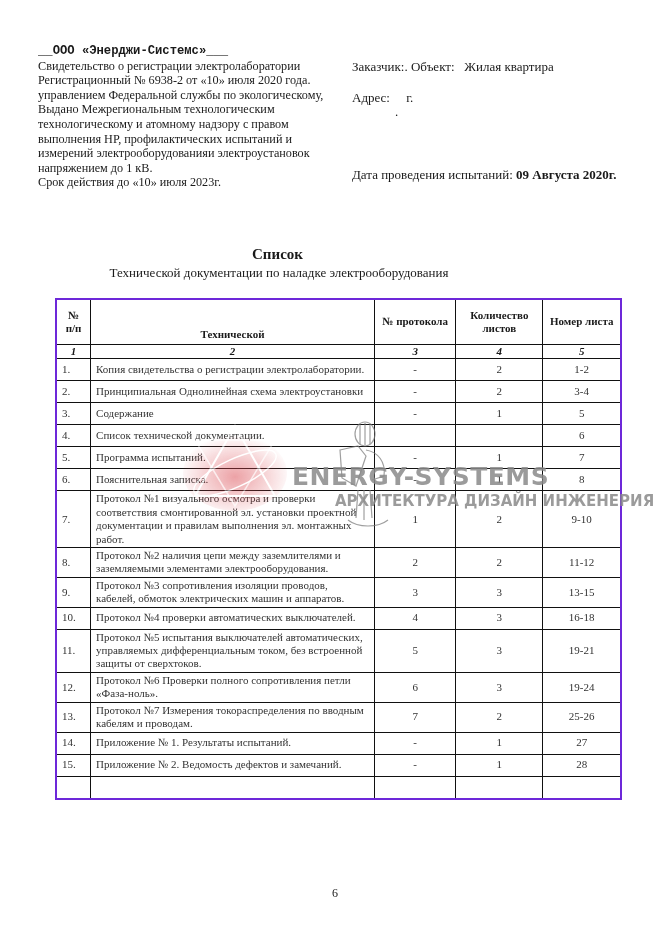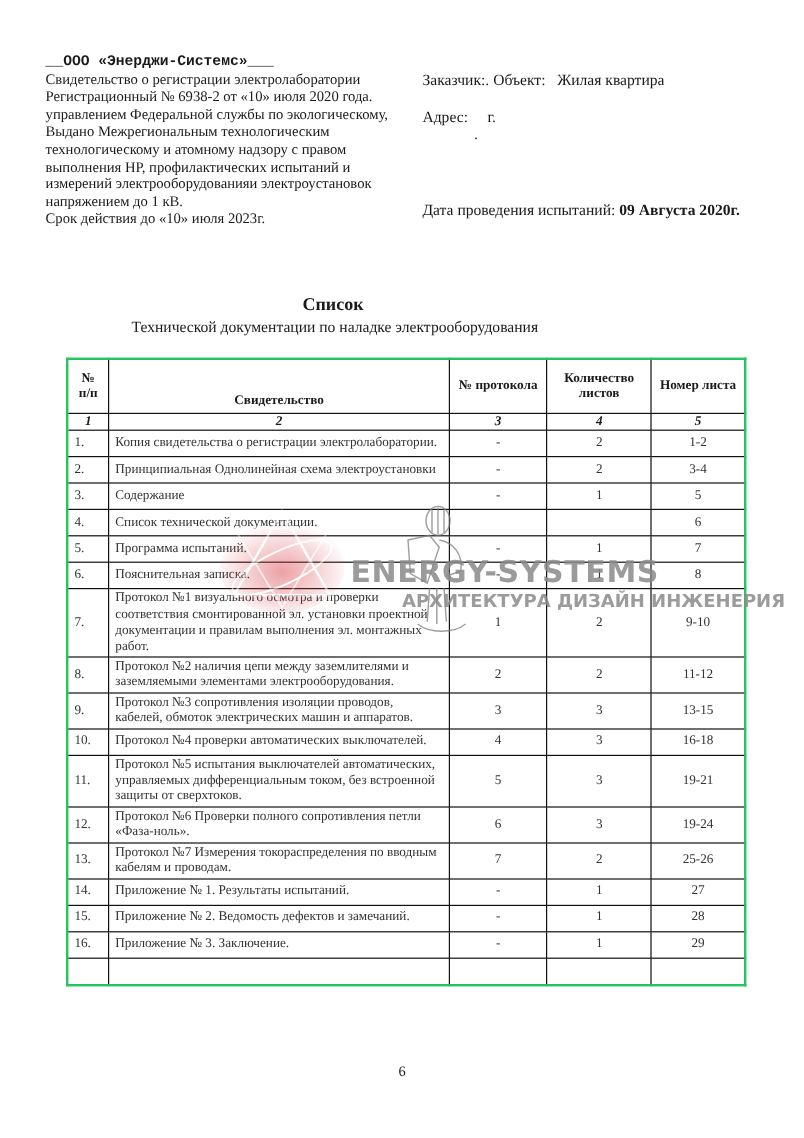--- a/index.html
+++ b/index.html
@@ -27,21 +27,21 @@
     position: absolute; left: 0; width: 555px; top: 246px; text-align: center;
     font-size: 15px; font-weight: bold;
   }
   .subtitle {
     position: absolute; left: 0; width: 558px; top: 265px; text-align: center;
     font-size: 13px;
   }
 
   table.doc {
     position: absolute; left: 55px; top: 298px; width: 567px;
-    border-collapse: collapse; border: 2px solid #22c55e;
+    border-collapse: collapse; border: 2px solid #6d28d9;
     font-size: 11px; line-height: 13.4px;
   }
   table.doc td, table.doc th {
     border: 1px solid #111; padding: 1px 5px; vertical-align: middle;
   }
   table.doc th { font-weight: bold; text-align: center; font-size: 11px; }
   table.doc th.c-name { vertical-align: bottom; padding-bottom: 3px; }
   table.doc tr.numrow td { text-align: center; font-style: italic; font-weight: bold; height: 12px; padding: 0 5px; }
   table.doc tr.head th { height: 40px; }
   table.doc td.num { width: 24px; text-align: left; color: #333; }
@@ -94,21 +94,21 @@
   <div class="line date"><span>Дата проведения испытаний: </span><b>09 Августа 2020г.</b></div>
 </div>
 
 <div class="title">Список</div>
 <div class="subtitle">Технической документации по наладке электрооборудования</div>
 
 <table class="doc">
   <thead>
     <tr class="head">
       <th>№ п/п</th>
-      <th class="c-name">Свидетельство</th>
+      <th class="c-name">Технической</th>
       <th>№ протокола</th>
       <th>Количество листов</th>
       <th>Номер листа</th>
     </tr>
     <tr class="numrow">
       <td>1</td>
       <td>2</td>
       <td>3</td>
       <td>4</td>
       <td>5</td>
@@ -212,27 +212,20 @@
         <td class="proto">-</td>
         <td class="sheets">1</td>
         <td class="page">27</td>
       </tr>
       <tr class="r">
         <td class="num">15.</td>
         <td class="name">Приложение № 2. Ведомость дефектов и замечаний.</td>
         <td class="proto">-</td>
         <td class="sheets">1</td>
         <td class="page">28</td>
-      </tr>
-      <tr class="r">
-        <td class="num">16.</td>
-        <td class="name">Приложение № 3. Заключение.</td>
-        <td class="proto">-</td>
-        <td class="sheets">1</td>
-        <td class="page">29</td>
       </tr>
       <tr class="empty">
         <td class="num"></td>
         <td class="name"></td>
         <td class="proto"></td>
         <td class="sheets"></td>
         <td class="page"></td>
       </tr>
     </tbody>
 </table>

